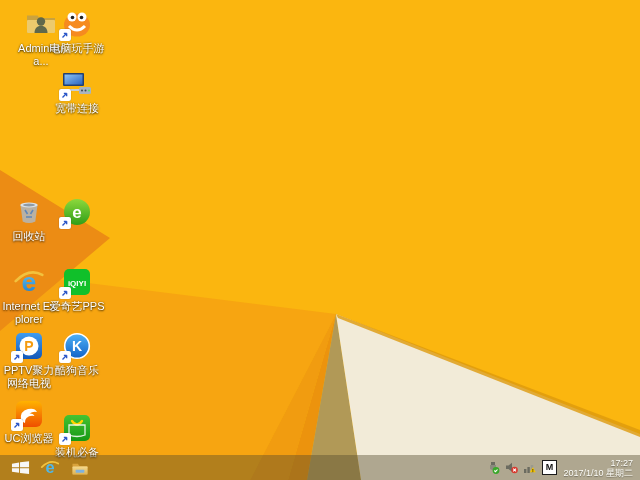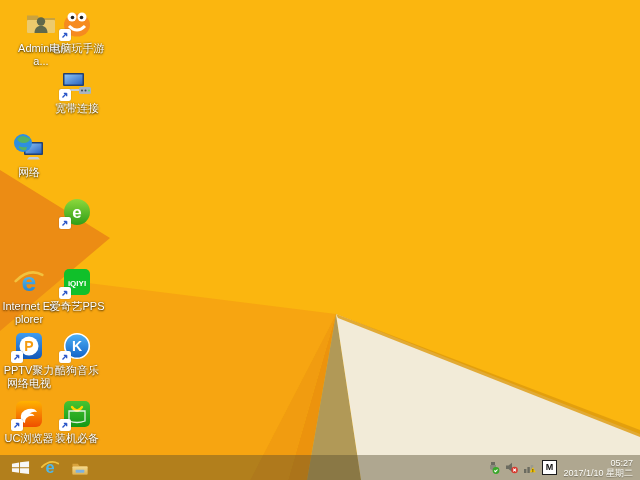--- a/index.html
+++ b/index.html
@@ -101,41 +101,33 @@
       </svg>
       <span class="sc">
         <svg viewBox="0 0 12 12">
             <path d="M3 9L8 4M8 4H4.6M8 4v3.4" stroke="#2a56c8" stroke-width="1.6" fill="none"></path>
           </svg>
       </span>
     </div>
     <div class="label">宽带连接</div>
   </div>
 
-  <div class="cell" style="left:0px;top:132px">
-    <div class="glyph">
-      <svg viewBox="0 0 32 32">
-        <defs>
-            <linearGradient id="gscr3" x1="0" y1="0" x2="1" y2="1">
-          <stop offset="0" stop-color="#8ec4f4"></stop>
-              <stop offset="1" stop-color="#2a64c0"></stop>
-            </linearGradient>
-          </defs>
-        <rect x="11" y="10" width="19" height="13" rx="1" fill="#23406f"></rect>
-        <rect x="12.5" y="11.5" width="16" height="10" fill="url(#gscr3)"></rect>
-        <path d="M16 25h9l2 2.5H14z" fill="#c6cdd6"></path>
-        <circle cx="10" cy="11" r="9" fill="#2e8fe0"></circle>
-        <path d="M4 7q4-4 8-2.5 3 1 5.5 2.5-2 4-7 4-4.5 0-6.5-4z" fill="#55b263"></path>
-        <path d="M6 16q3 3 7 2l1-3q-5 1-8-1z" fill="#55b263"></path>
-      </svg>
-    </div>
-    <div class="label">网络</div>
-  </div>
-
-
+
+
+  <div class="cell" style="left:0px;top:196px">
+    <div class="glyph">
+      <svg viewBox="0 0 32 32">
+        <path d="M7.5 9h17l-2.2 16.5q-6.3 3-12.6 0z" fill="#aeb9c2" opacity="0.82"></path>
+        <ellipse cx="16" cy="9" rx="8.7" ry="2.6" fill="#dbe2e8"></ellipse>
+        <ellipse cx="16" cy="9" rx="6" ry="1.5" fill="#8f9aa4"></ellipse>
+        <path d="M12 14l2.5 4M20 14l-2.5 4M13 21h6" stroke="#5f87b8" stroke-width="1.6" fill="none"></path>
+      </svg>
+    </div>
+    <div class="label">回收站</div>
+  </div>
 
   <div class="cell" style="left:48px;top:196px">
     <div class="glyph">
       <svg viewBox="0 0 32 32">
         <defs>
             <linearGradient id="g360" x1="0" y1="0" x2="0" y2="1">
           <stop offset="0" stop-color="#8cd83c"></stop>
               <stop offset="1" stop-color="#2f9e18"></stop>
             </linearGradient>
           </defs>
@@ -238,21 +230,21 @@
       </svg>
       <span class="sc">
         <svg viewBox="0 0 12 12">
             <path d="M3 9L8 4M8 4H4.6M8 4v3.4" stroke="#2a56c8" stroke-width="1.6" fill="none"></path>
           </svg>
       </span>
     </div>
     <div class="label">UC浏览器</div>
   </div>
 
-  <div class="cell" style="left:48px;top:398px">
+  <div class="cell" style="left:48px;top:412px">
     <div class="glyph">
       <svg viewBox="0 0 32 32">
         <defs>
             <linearGradient id="gbag" x1="0" y1="0" x2="0" y2="1">
           <stop offset="0" stop-color="#46c332"></stop>
               <stop offset="1" stop-color="#159815"></stop>
             </linearGradient>
           </defs>
         <rect x="3" y="3" width="26" height="26" rx="5" fill="url(#gbag)"></rect>
         <path d="M11 9q5 7 10 0" stroke="#ffd400" stroke-width="2.4" fill="none" stroke-linecap="round"></path>
@@ -318,19 +310,19 @@
           <rect x="1" y="8" width="2.4" height="4" fill="#6b6b60"></rect>
           <rect x="4.4" y="6" width="2.4" height="6" fill="#6b6b60"></rect>
           <rect x="7.8" y="4" width="2.4" height="8" fill="#9a9a8e"></rect>
           <path d="M9.8 6.2l3 5h-6z" fill="#f5c400"></path>
           <rect x="9.4" y="8" width="0.9" height="1.8" fill="#4a3a00"></rect>
           <rect x="9.4" y="10.2" width="0.9" height="0.9" fill="#4a3a00"></rect>
         </svg>
       </span>
       <span class="ime">M</span>
       <div class="clock">
-        <div>05:27</div>
+        <div>17:27</div>
         <div>2017/1/10 星期二</div>
       </div>
     </div>
   </div>
 
 </div>
 
 </body></html>

